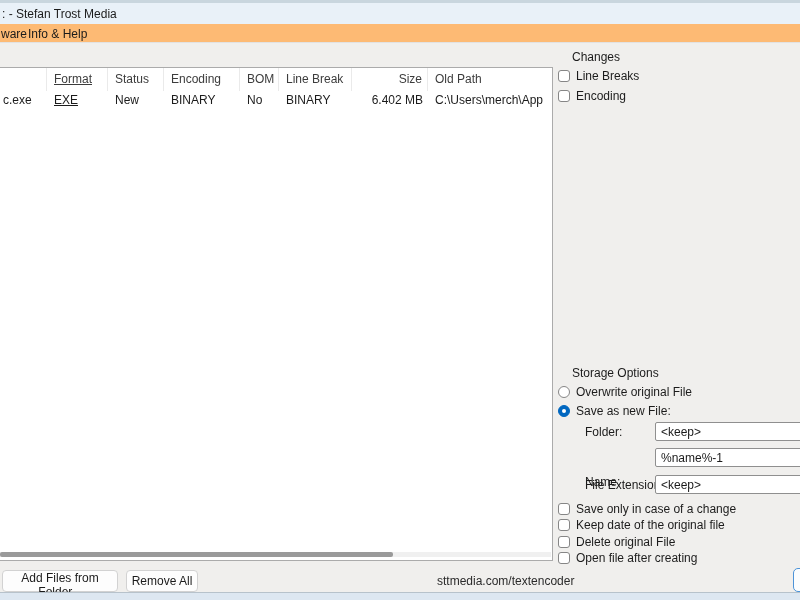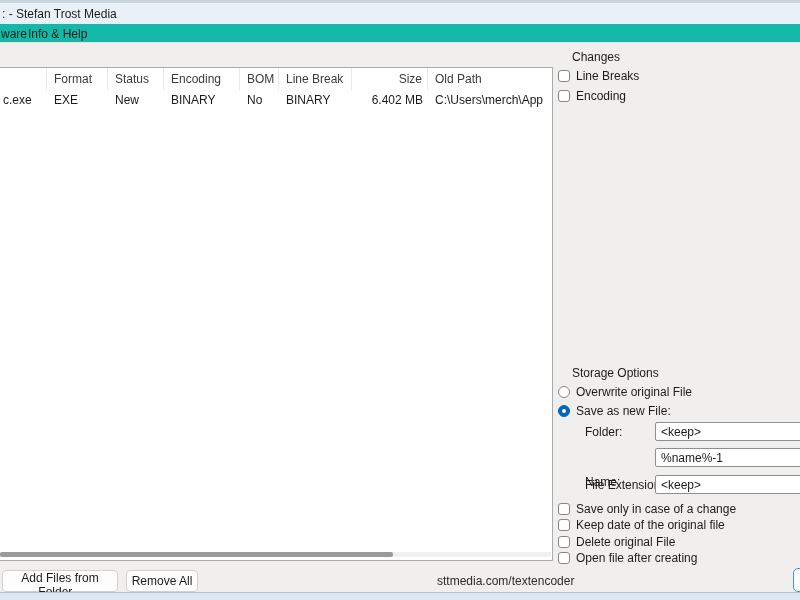--- a/index.html
+++ b/index.html
@@ -9,33 +9,33 @@
     font-size:12px; color:#1c1c1c; background:#f0efed; position:relative;
   }
   .abs { position:absolute; }
 
   
   .titlebar { left:0; top:0; width:800px; height:24px;
     background:linear-gradient(#c9d6de 0,#c9d6de 3px,#e9f1f8 3px,#e9f1f8 100%); }
   .titlebar .title { position:absolute; left:2px; top:7px; font-size:12px; color:#1b1b1b; white-space:nowrap; }
 
   
-  .menubar { left:0; top:24px; width:800px; height:19px; background:#14b8a6; border-bottom:1px solid #e2e2e2; }
+  .menubar { left:0; top:24px; width:800px; height:19px; background:#fdba74; border-bottom:1px solid #e2e2e2; }
   .menuitem { position:absolute; top:3px; color:#1b1b1b; white-space:nowrap; cursor:default; }
 
   
   .table { left:0; top:67px; width:553px; height:494px; background:#fff;
     border:1px solid #ababab; border-left:none; overflow:hidden; }
   .trow { display:flex; width:100%; white-space:nowrap; }
   .trow.head { height:23px; line-height:23px; color:#3c3c3c; }
   .trow.body { height:18px; line-height:18px; color:#1b1b1b;justify-content:space-between; }
   .cell { overflow:hidden; padding-left:7px; flex:0 0 auto; }
   .head .cell { border-right:1px solid #eaeaea; }
   .c0 { width:47px; padding-left:3px; }
-  .c1 { width:61px; }
+  .c1 { width:61px;text-decoration:underline; }
   .c2 { width:56px; }
   .c3 { width:76px; }
   .c4 { width:39px; }
   .c5 { width:73px; }
   .c6 { width:76px; text-align:right; padding-right:5px; padding-left:0; }
   .c7 { flex:1 1 auto; border-right:none !important; }
 
   
   .hscroll { position:absolute; left:0; bottom:3px; width:551px; height:5px; background:#f0f0f0; }
   .hscroll .thumb { position:absolute; left:0; top:0; width:393px; height:5px; background:#9a9a9a; border-radius:2px; }

